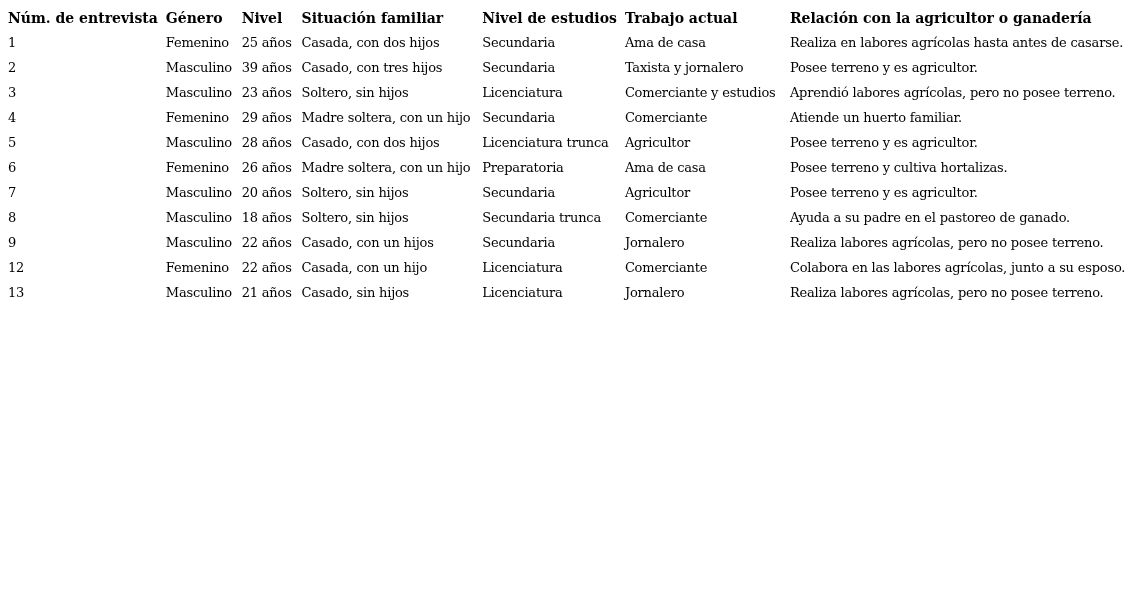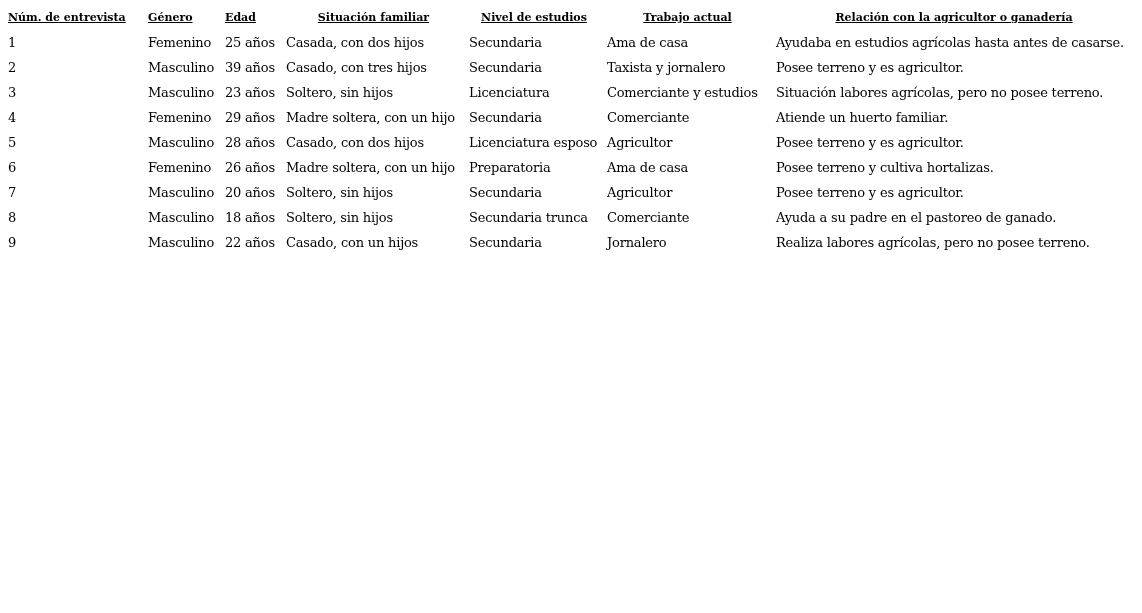--- a/index.html
+++ b/index.html
@@ -1,83 +1,83 @@
 <!DOCTYPE html>
 <html><head>
   <meta charset="utf-8">
   <style>
     html, body { margin:0; padding:0; background:#ffffff; }
     body { width:1142px; height:613px; position:relative; overflow:hidden;
            font-family:"DejaVu Serif", "Liberation Serif", serif; color:#000; }
     table { position:absolute; left:4px; top:5px; border-collapse:collapse; font-size:13px; }
     th, td { padding:0 4px; height:25px; white-space:nowrap; text-align:left; vertical-align:middle; }
-    th { font-weight:bold; font-size:11px;text-decoration:underline; }
-    th.c { text-align:center; }
+    th { font-weight:bold; font-size:14px; }
+    th.c { }
     td { font-weight:normal; font-size:13px; letter-spacing:-0.2px; }
     .w1 { width:132px; } .w2 { width:69px;margin-top:32px; } .w3 { width:53px; }
     .w4 { width:175px; } .w5 { width:130px; } .w6 { width:161px; } .w7 { width:356px; }
   </style>
 </head>
 <body>
 
 <table>
   <thead>
     <tr>
       <th class="w1">Núm. de entrevista</th>
       <th class="w2">Género</th>
-      <th class="w3">Edad</th>
+      <th class="w3">Nivel</th>
       <th class="w4 c">Situación familiar</th>
       <th class="w5 c">Nivel de estudios</th>
       <th class="w6 c">Trabajo actual</th>
       <th class="w7 c">Relación con la agricultor o ganadería</th>
     </tr>
   </thead>
   <tbody id="tbody">
       <tr>
         <td>1</td>
         <td>Femenino</td>
         <td>25 años</td>
         <td>Casada, con dos hijos</td>
         <td>Secundaria</td>
         <td>Ama de casa</td>
-        <td>Ayudaba en estudios agrícolas hasta antes de casarse.</td>
+        <td>Realiza en labores agrícolas hasta antes de casarse.</td>
       </tr>
       <tr>
         <td>2</td>
         <td>Masculino</td>
         <td>39 años</td>
         <td>Casado, con tres hijos</td>
         <td>Secundaria</td>
         <td>Taxista y jornalero</td>
         <td>Posee terreno y es agricultor.</td>
       </tr>
       <tr>
         <td>3</td>
         <td>Masculino</td>
         <td>23 años</td>
         <td>Soltero, sin hijos</td>
         <td>Licenciatura</td>
         <td>Comerciante y estudios</td>
-        <td>Situación labores agrícolas, pero no posee terreno.</td>
+        <td>Aprendió labores agrícolas, pero no posee terreno.</td>
       </tr>
       <tr>
         <td>4</td>
         <td>Femenino</td>
         <td>29 años</td>
         <td>Madre soltera, con un hijo</td>
         <td>Secundaria</td>
         <td>Comerciante</td>
         <td>Atiende un huerto familiar.</td>
       </tr>
       <tr>
         <td>5</td>
         <td>Masculino</td>
         <td>28 años</td>
         <td>Casado, con dos hijos</td>
-        <td>Licenciatura esposo</td>
+        <td>Licenciatura trunca</td>
         <td>Agricultor</td>
         <td>Posee terreno y es agricultor.</td>
       </tr>
       <tr>
         <td>6</td>
         <td>Femenino</td>
         <td>26 años</td>
         <td>Madre soltera, con un hijo</td>
         <td>Preparatoria</td>
         <td>Ama de casa</td>
@@ -103,14 +103,32 @@
       </tr>
       <tr>
         <td>9</td>
         <td>Masculino</td>
         <td>22 años</td>
         <td>Casado, con un hijos</td>
         <td>Secundaria</td>
         <td>Jornalero</td>
         <td>Realiza labores agrícolas, pero no posee terreno.</td>
       </tr>
+      <tr>
+        <td>12</td>
+        <td>Femenino</td>
+        <td>22 años</td>
+        <td>Casada, con un hijo</td>
+        <td>Licenciatura</td>
+        <td>Comerciante</td>
+        <td>Colabora en las labores agrícolas, junto a su esposo.</td>
+      </tr>
+      <tr>
+        <td>13</td>
+        <td>Masculino</td>
+        <td>21 años</td>
+        <td>Casado, sin hijos</td>
+        <td>Licenciatura</td>
+        <td>Jornalero</td>
+        <td>Realiza labores agrícolas, pero no posee terreno.</td>
+      </tr>
     </tbody>
 </table>
 
 </body></html>

